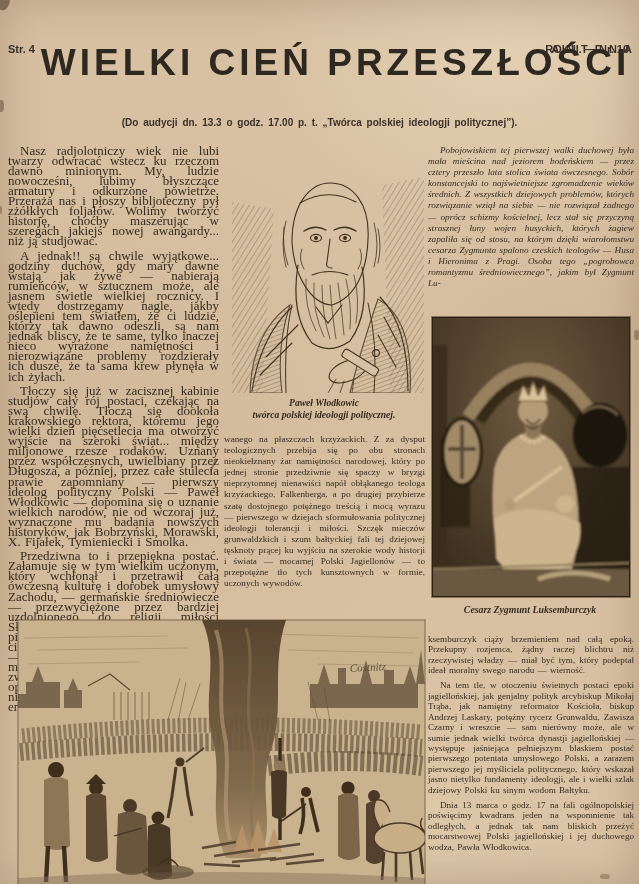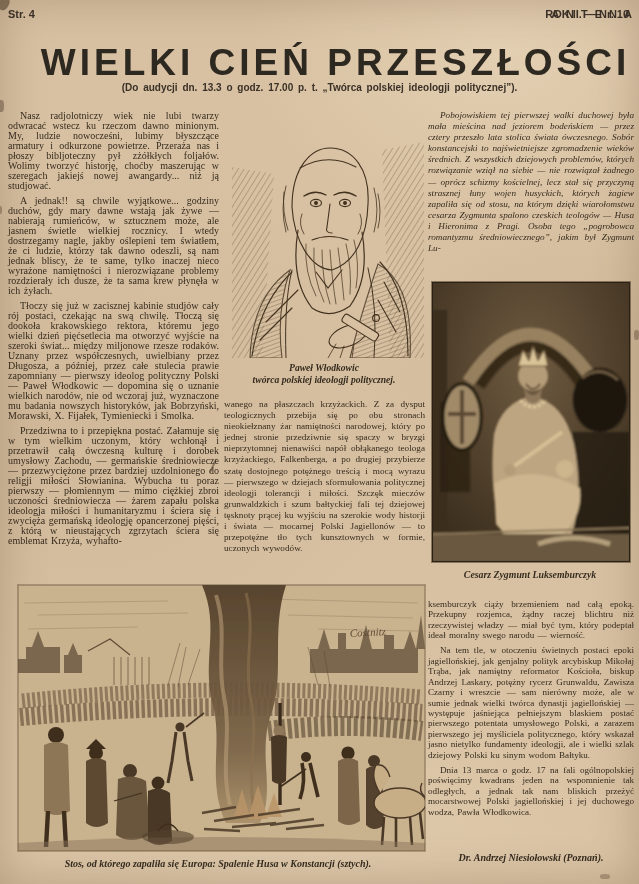--- a/index.html
+++ b/index.html
@@ -7,34 +7,34 @@
        font-family:"Liberation Serif", serif;}
   .page{position:relative;width:639px;height:884px;
     background-color:#d8c1a2;
     background-image:
       radial-gradient(ellipse 420px 300px at 78% 6%, rgba(255,242,218,.28), transparent 60%),
       radial-gradient(ellipse 520px 420px at 12% 48%, rgba(118,88,58,.08), transparent 70%),
       radial-gradient(ellipse 320px 220px at 92% 42%, rgba(118,88,58,.10), transparent 70%),
       radial-gradient(ellipse 620px 320px at 50% 96%, rgba(255,242,218,.16), transparent 70%);
     box-shadow: inset 0 0 46px rgba(88,62,38,.28);
     color:#362b1e;}
-  .abs{position:absolute;}
+  .abs{position:absolute;margin-top:35px;}
   
   .pageno{left:8px;top:8px;font:bold 11px/12px "Liberation Sans",sans-serif;color:#3a3027;}
   .masthead{left:0;top:8px;width:100%;text-align:right;
     font:bold 11px/12px "Liberation Sans",sans-serif;letter-spacing:7px;color:#3a3027;}
   .issue{right:10px;top:8px;font:bold 11px/12px "Liberation Sans",sans-serif;color:#3a3027;}
   .headline{left:0;top:27px;width:100%;text-align:center;
     font:bold 37px/40px "Liberation Sans",sans-serif;letter-spacing:4px;color:#2d2820;}
   .subtitle{left:0;top:82px;width:100%;text-align:center;
     font:bold 10px/12px "Liberation Sans",sans-serif;color:#3a3027;word-spacing:2px;}
   
   .coltext p{margin:0 0 4.5px 0;text-indent:12px;text-align:justify;word-spacing:1px;}
   .coltext p.noind{text-indent:0;}
-  .col-left{left:8px;top:111px;width:211px;font-size:10px;line-height:10.05px;}
+  .col-left{left:8px;top:111px;width:211px;font-size:13px;line-height:10.05px;}
   .col-mid-text{left:224px;top:399px;width:201px;font-size:9.2px;line-height:11.1px;}
   .col-right-1{left:428px;top:110px;width:206px;font-size:9.2px;line-height:11.1px;font-style:italic;}
   .col-right-2{left:428px;top:599px;width:206px;font-size:9.1px;line-height:10.45px;}
   
   figure{margin:0;padding:0;}
   .fig-portrait{left:232px;top:112px;width:192px;height:246px;}
   .cap-portrait{left:222px;top:362px;width:204px;text-align:center;
     font:bold italic 9.6px/12px "Liberation Serif",serif;color:#352b1f;}
   .fig-zygmunt{left:432px;top:282px;width:198px;height:280px;overflow:hidden;
     box-shadow:0 0 0 1px rgba(60,45,28,.5);}

